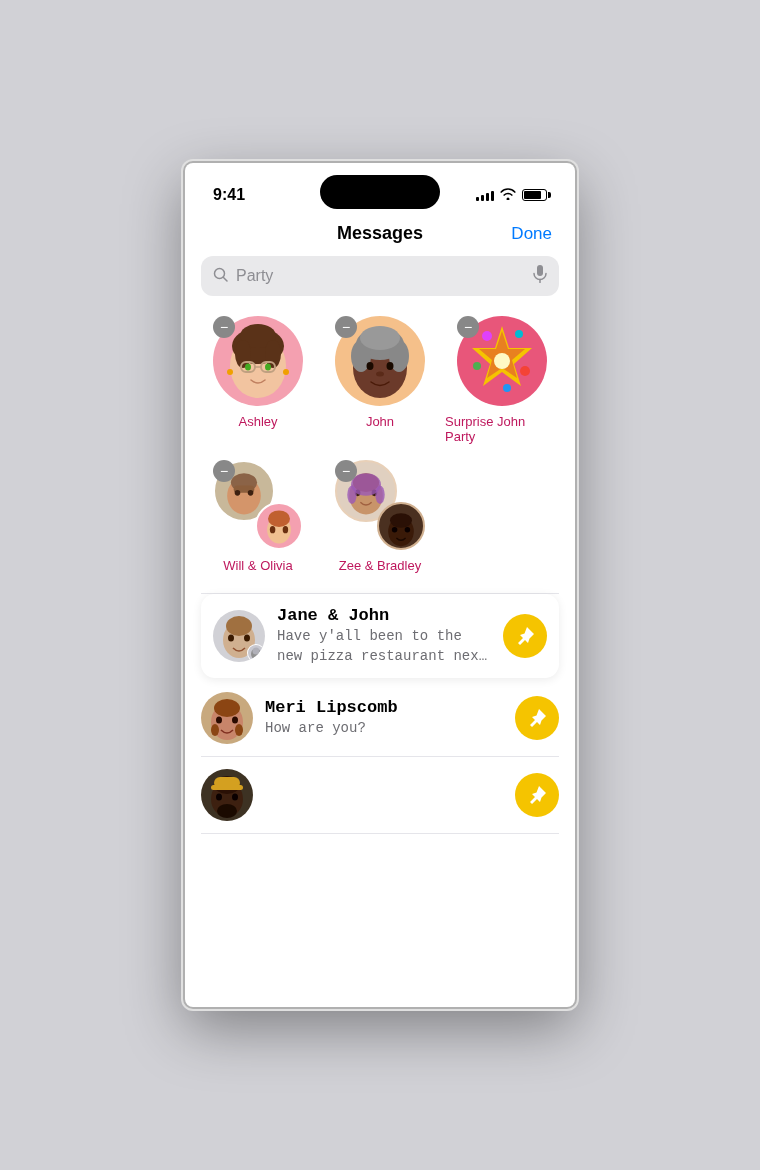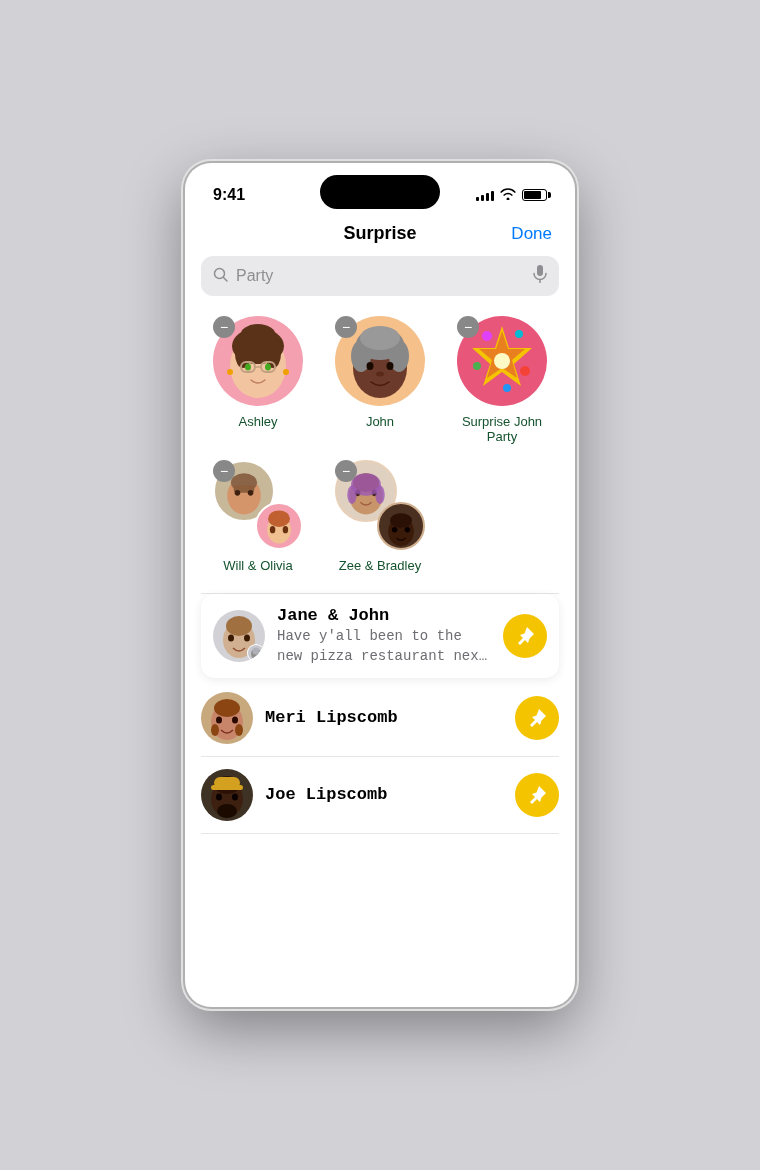--- a/index.html
+++ b/index.html
@@ -9,21 +9,21 @@
       justify-content: center;
       align-items: center;
       min-height: 1170px;
       width: 760px;
       font-family: -apple-system, 'SF Pro Display', 'Helvetica Neue', sans-serif;
     }
     .phone-frame {
       width: 390px;
       height: 844px;
       background: #fff;
-      border-radius: 26px;
+      border-radius: 8px;
       position: relative;
       box-shadow:
         0 0 0 2px #b0b0b0,
         0 0 0 4px #e0e0e0,
         0 20px 60px rgba(0,0,0,0.4);
       overflow: hidden;
     }
     .phone-inner {
       width: 100%;
       height: 100%;
@@ -217,22 +217,22 @@
       display: flex;
       align-items: center;
       justify-content: center;
       background: #d1d1d6;
       border: 2.5px solid #fff;
     }
     .group-avatar.top-left { top: 0; left: 0; }
     .group-avatar.bottom-right { bottom: 0; right: 0; }
     .pinned-name {
       font-size: 13px;
-      color: #14532d;
-      text-align: center;
+      color: #be185d;
+      text-align: left;
     }
     
     .conversation-list {
       border-top: 1px solid #e5e5ea;
     }
     .conversation-item {
       display: flex;
       align-items: center;
       padding: 12px 0;
       border-bottom: 1px solid #e5e5ea;
@@ -338,21 +338,21 @@
         </span>
         <div class="battery-icon">
           <div class="battery-fill"></div>
         </div>
       </div>
     </div>
 
     <div class="content">
 
       <div class="header">
-        <span class="header-title">Surprise</span>
+        <span class="header-title">Messages</span>
         <span class="header-done">Done</span>
       </div>
 
       <div class="search-bar">
         <span class="search-icon-svg">
           <svg width="15" height="15" viewBox="0 0 15 15" fill="none">
             <circle cx="6.5" cy="6.5" r="5" stroke="#8e8e93" stroke-width="1.5"></circle>
             <line x1="10.5" y1="10.5" x2="14" y2="14" stroke="#8e8e93" stroke-width="1.5" stroke-linecap="round"></line>
           </svg>
         </span>
@@ -547,20 +547,21 @@
               <ellipse cx="26" cy="16" rx="13" ry="9" fill="#8B4513"></ellipse>
               <ellipse cx="18" cy="28" rx="3" ry="3.5" fill="#2a0a00"></ellipse>
               <ellipse cx="34" cy="28" rx="3" ry="3.5" fill="#2a0a00"></ellipse>
               <path d="M20 38 Q26 44 32 38" stroke="#803020" stroke-width="1.5" fill="none"></path>
               <ellipse cx="14" cy="38" rx="4" ry="6" fill="#8B4513"></ellipse>
               <ellipse cx="38" cy="38" rx="4" ry="6" fill="#8B4513"></ellipse>
             </svg>
           </div>
           <div class="conv-text">
             <div class="conv-name">Meri Lipscomb</div>
+            <div class="conv-preview">How are you?</div>
           </div>
           <div class="pin-icon">
             <svg width="22" height="22" viewBox="0 0 22 22" fill="none">
               <path d="M13 2L20 9L15.5 13.5L14 18L11 15L6 20L4 18L9 13L6 10L10.5 8.5L13 2Z" fill="#fff"></path>
             </svg>
           </div>
         </div>
 
         <div class="conversation-item">
           <div class="conv-avatar conv-avatar-bg-3">
@@ -571,21 +572,20 @@
               <rect x="13" y="8" width="26" height="12" rx="6" fill="#d4a020"></rect>
               <rect x="10" y="16" width="32" height="5" rx="2.5" fill="#d4a020"></rect>
               <ellipse cx="18" cy="28" rx="3" ry="3.5" fill="#0a0000"></ellipse>
               <ellipse cx="34" cy="28" rx="3" ry="3.5" fill="#0a0000"></ellipse>
               <path d="M20 38 Q26 44 32 38" stroke="#1a0800" stroke-width="1.5" fill="none"></path>
 
               <ellipse cx="26" cy="42" rx="10" ry="7" fill="#1a0a00"></ellipse>
             </svg>
           </div>
           <div class="conv-text">
-            <div class="conv-name">Joe Lipscomb</div>
           </div>
           <div class="pin-icon">
             <svg width="22" height="22" viewBox="0 0 22 22" fill="none">
               <path d="M13 2L20 9L15.5 13.5L14 18L11 15L6 20L4 18L9 13L6 10L10.5 8.5L13 2Z" fill="#fff"></path>
             </svg>
           </div>
         </div>
 
       </div>
     </div>

